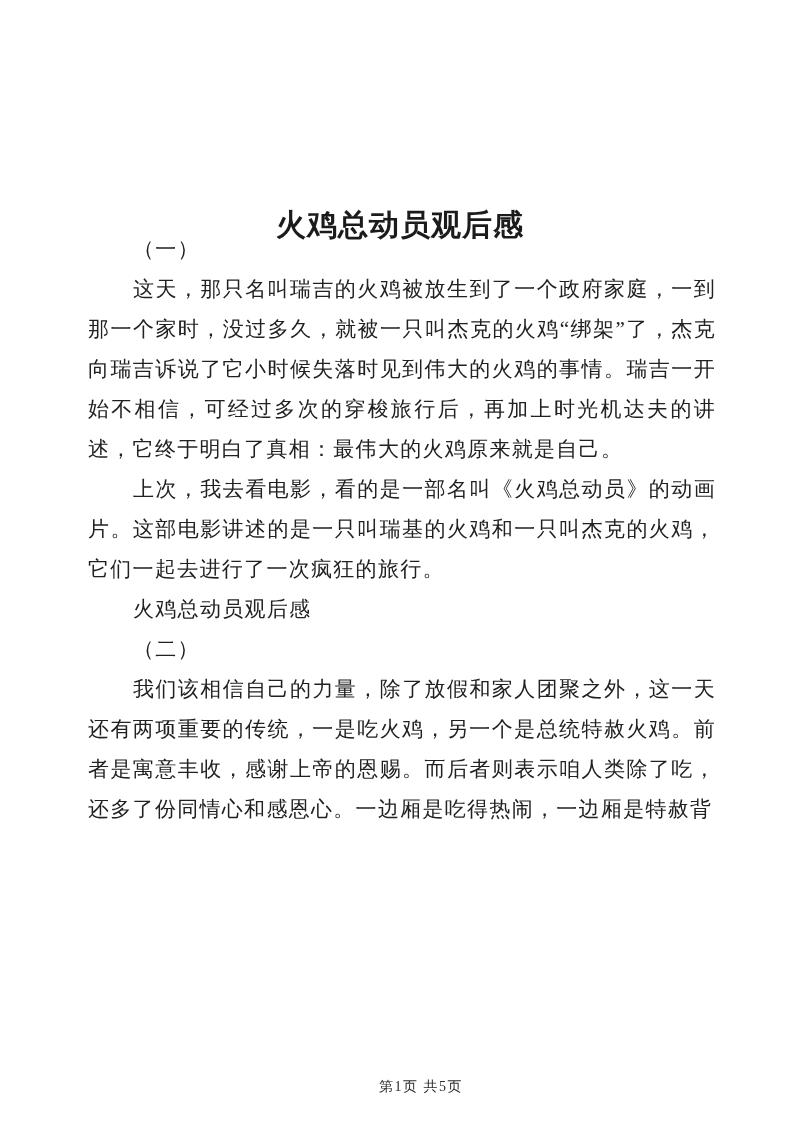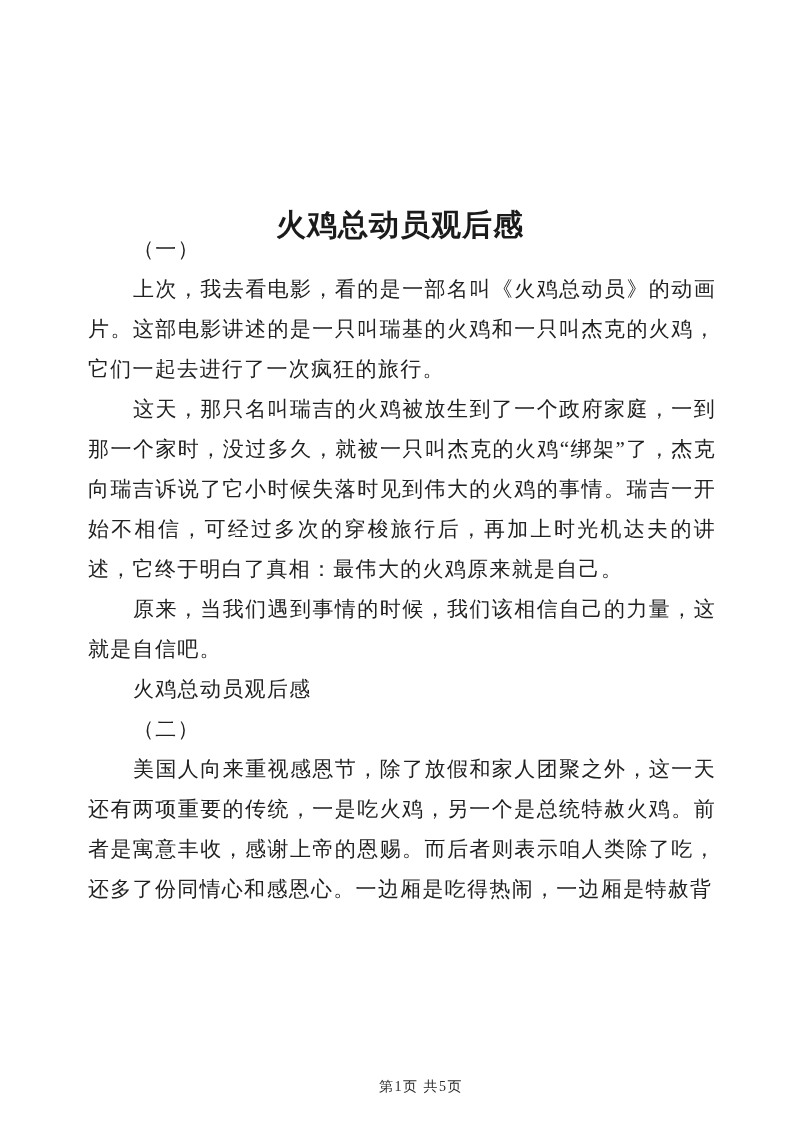--- a/index.html
+++ b/index.html
@@ -61,29 +61,28 @@
 <body>
 
 <div class="page">
 
   <h1 class="doc-title">火鸡总动员观后感</h1>
 
   <div class="content">
 
       <p class="para">（一）</p>
 
+      <p class="para">这天，那只名叫瑞吉的火鸡被放生到了一个政府家庭，一到那一个家时，没过多久，就被一只叫杰克的火鸡“绑架”了，杰克向瑞吉诉说了它小时候失落时见到伟大的火鸡的事情。瑞吉一开始不相信，可经过多次的穿梭旅行后，再加上时光机达夫的讲述，它终于明白了真相：最伟大的火鸡原来就是自己。</p>
+
       <p class="para">上次，我去看电影，看的是一部名叫《火鸡总动员》的动画片。这部电影讲述的是一只叫瑞基的火鸡和一只叫杰克的火鸡，它们一起去进行了一次疯狂的旅行。</p>
 
-      <p class="para">这天，那只名叫瑞吉的火鸡被放生到了一个政府家庭，一到那一个家时，没过多久，就被一只叫杰克的火鸡“绑架”了，杰克向瑞吉诉说了它小时候失落时见到伟大的火鸡的事情。瑞吉一开始不相信，可经过多次的穿梭旅行后，再加上时光机达夫的讲述，它终于明白了真相：最伟大的火鸡原来就是自己。</p>
 
-
-      <p class="para">原来，当我们遇到事情的时候，我们该相信自己的力量，这就是自信吧。</p>
 
       <p class="para">火鸡总动员观后感</p>
 
       <p class="para">（二）</p>
 
-      <p class="para">美国人向来重视感恩节，除了放假和家人团聚之外，这一天还有两项重要的传统，一是吃火鸡，另一个是总统特赦火鸡。前者是寓意丰收，感谢上帝的恩赐。而后者则表示咱人类除了吃，还多了份同情心和感恩心。一边厢是吃得热闹，一边厢是特赦背</p>
+      <p class="para">我们该相信自己的力量，除了放假和家人团聚之外，这一天还有两项重要的传统，一是吃火鸡，另一个是总统特赦火鸡。前者是寓意丰收，感谢上帝的恩赐。而后者则表示咱人类除了吃，还多了份同情心和感恩心。一边厢是吃得热闹，一边厢是特赦背</p>
     </div>
 
   <div class="footer">第1页 共5页</div>
 
 </div>
 
 </body></html>

